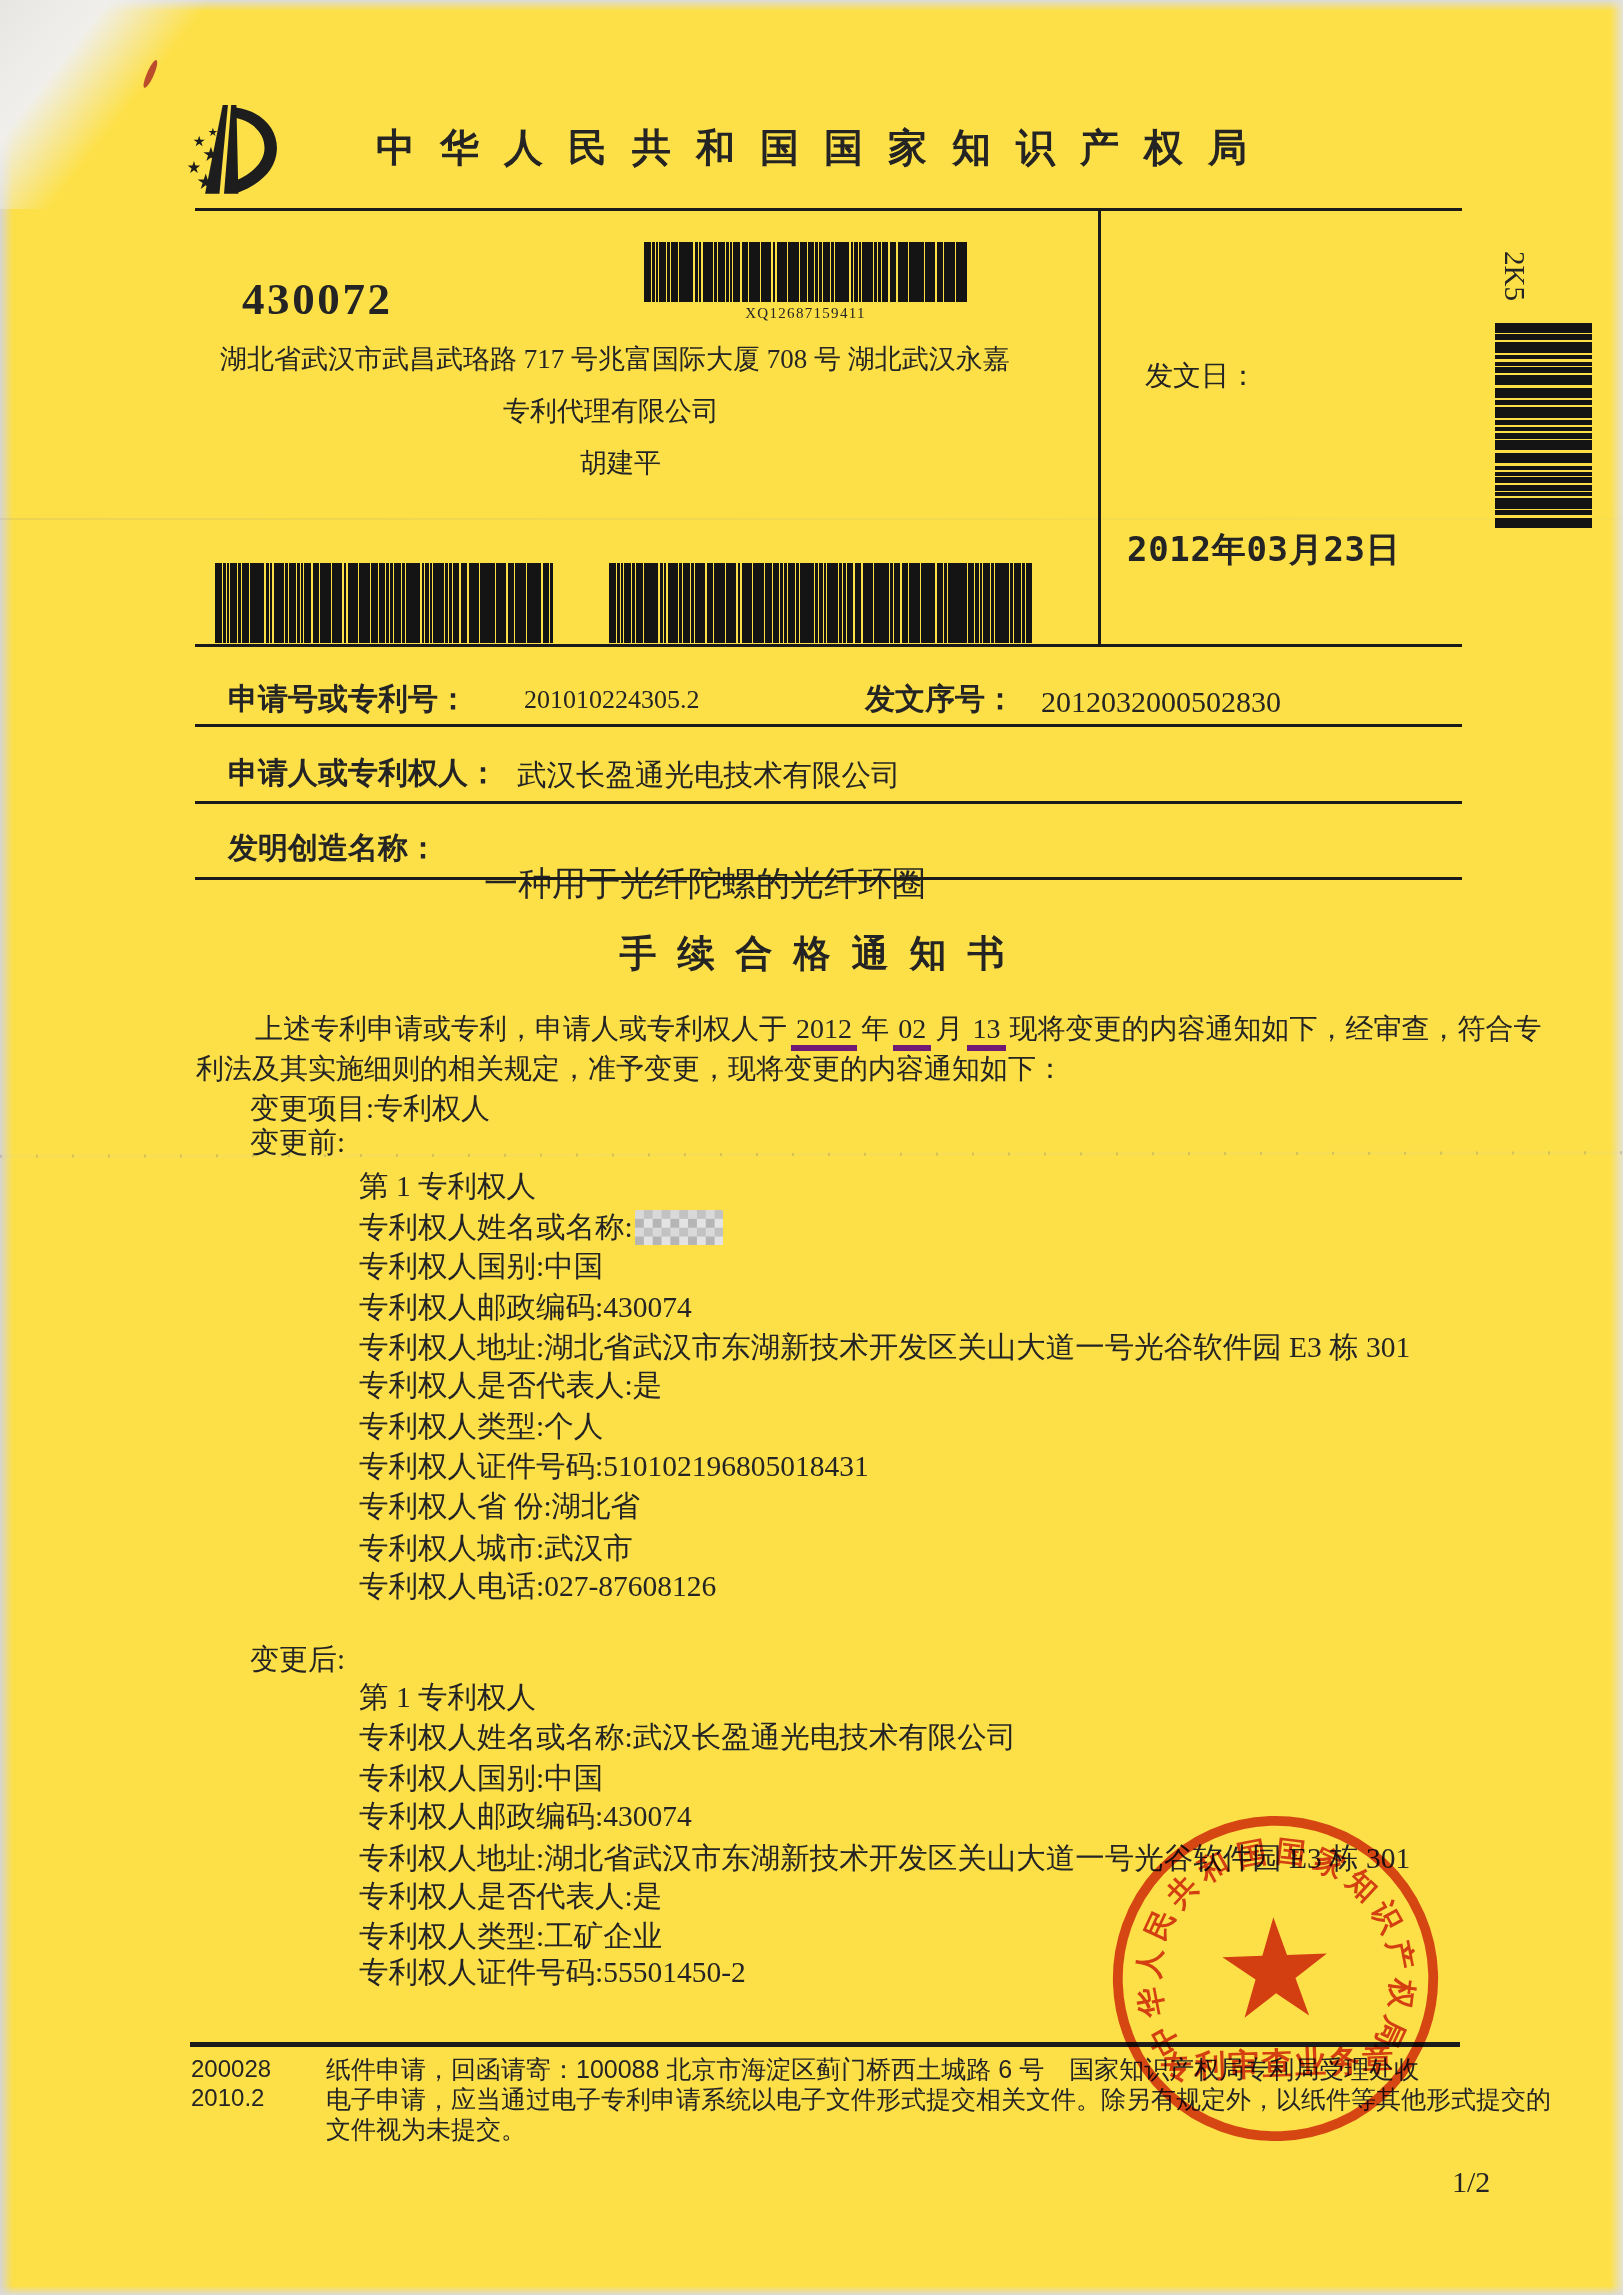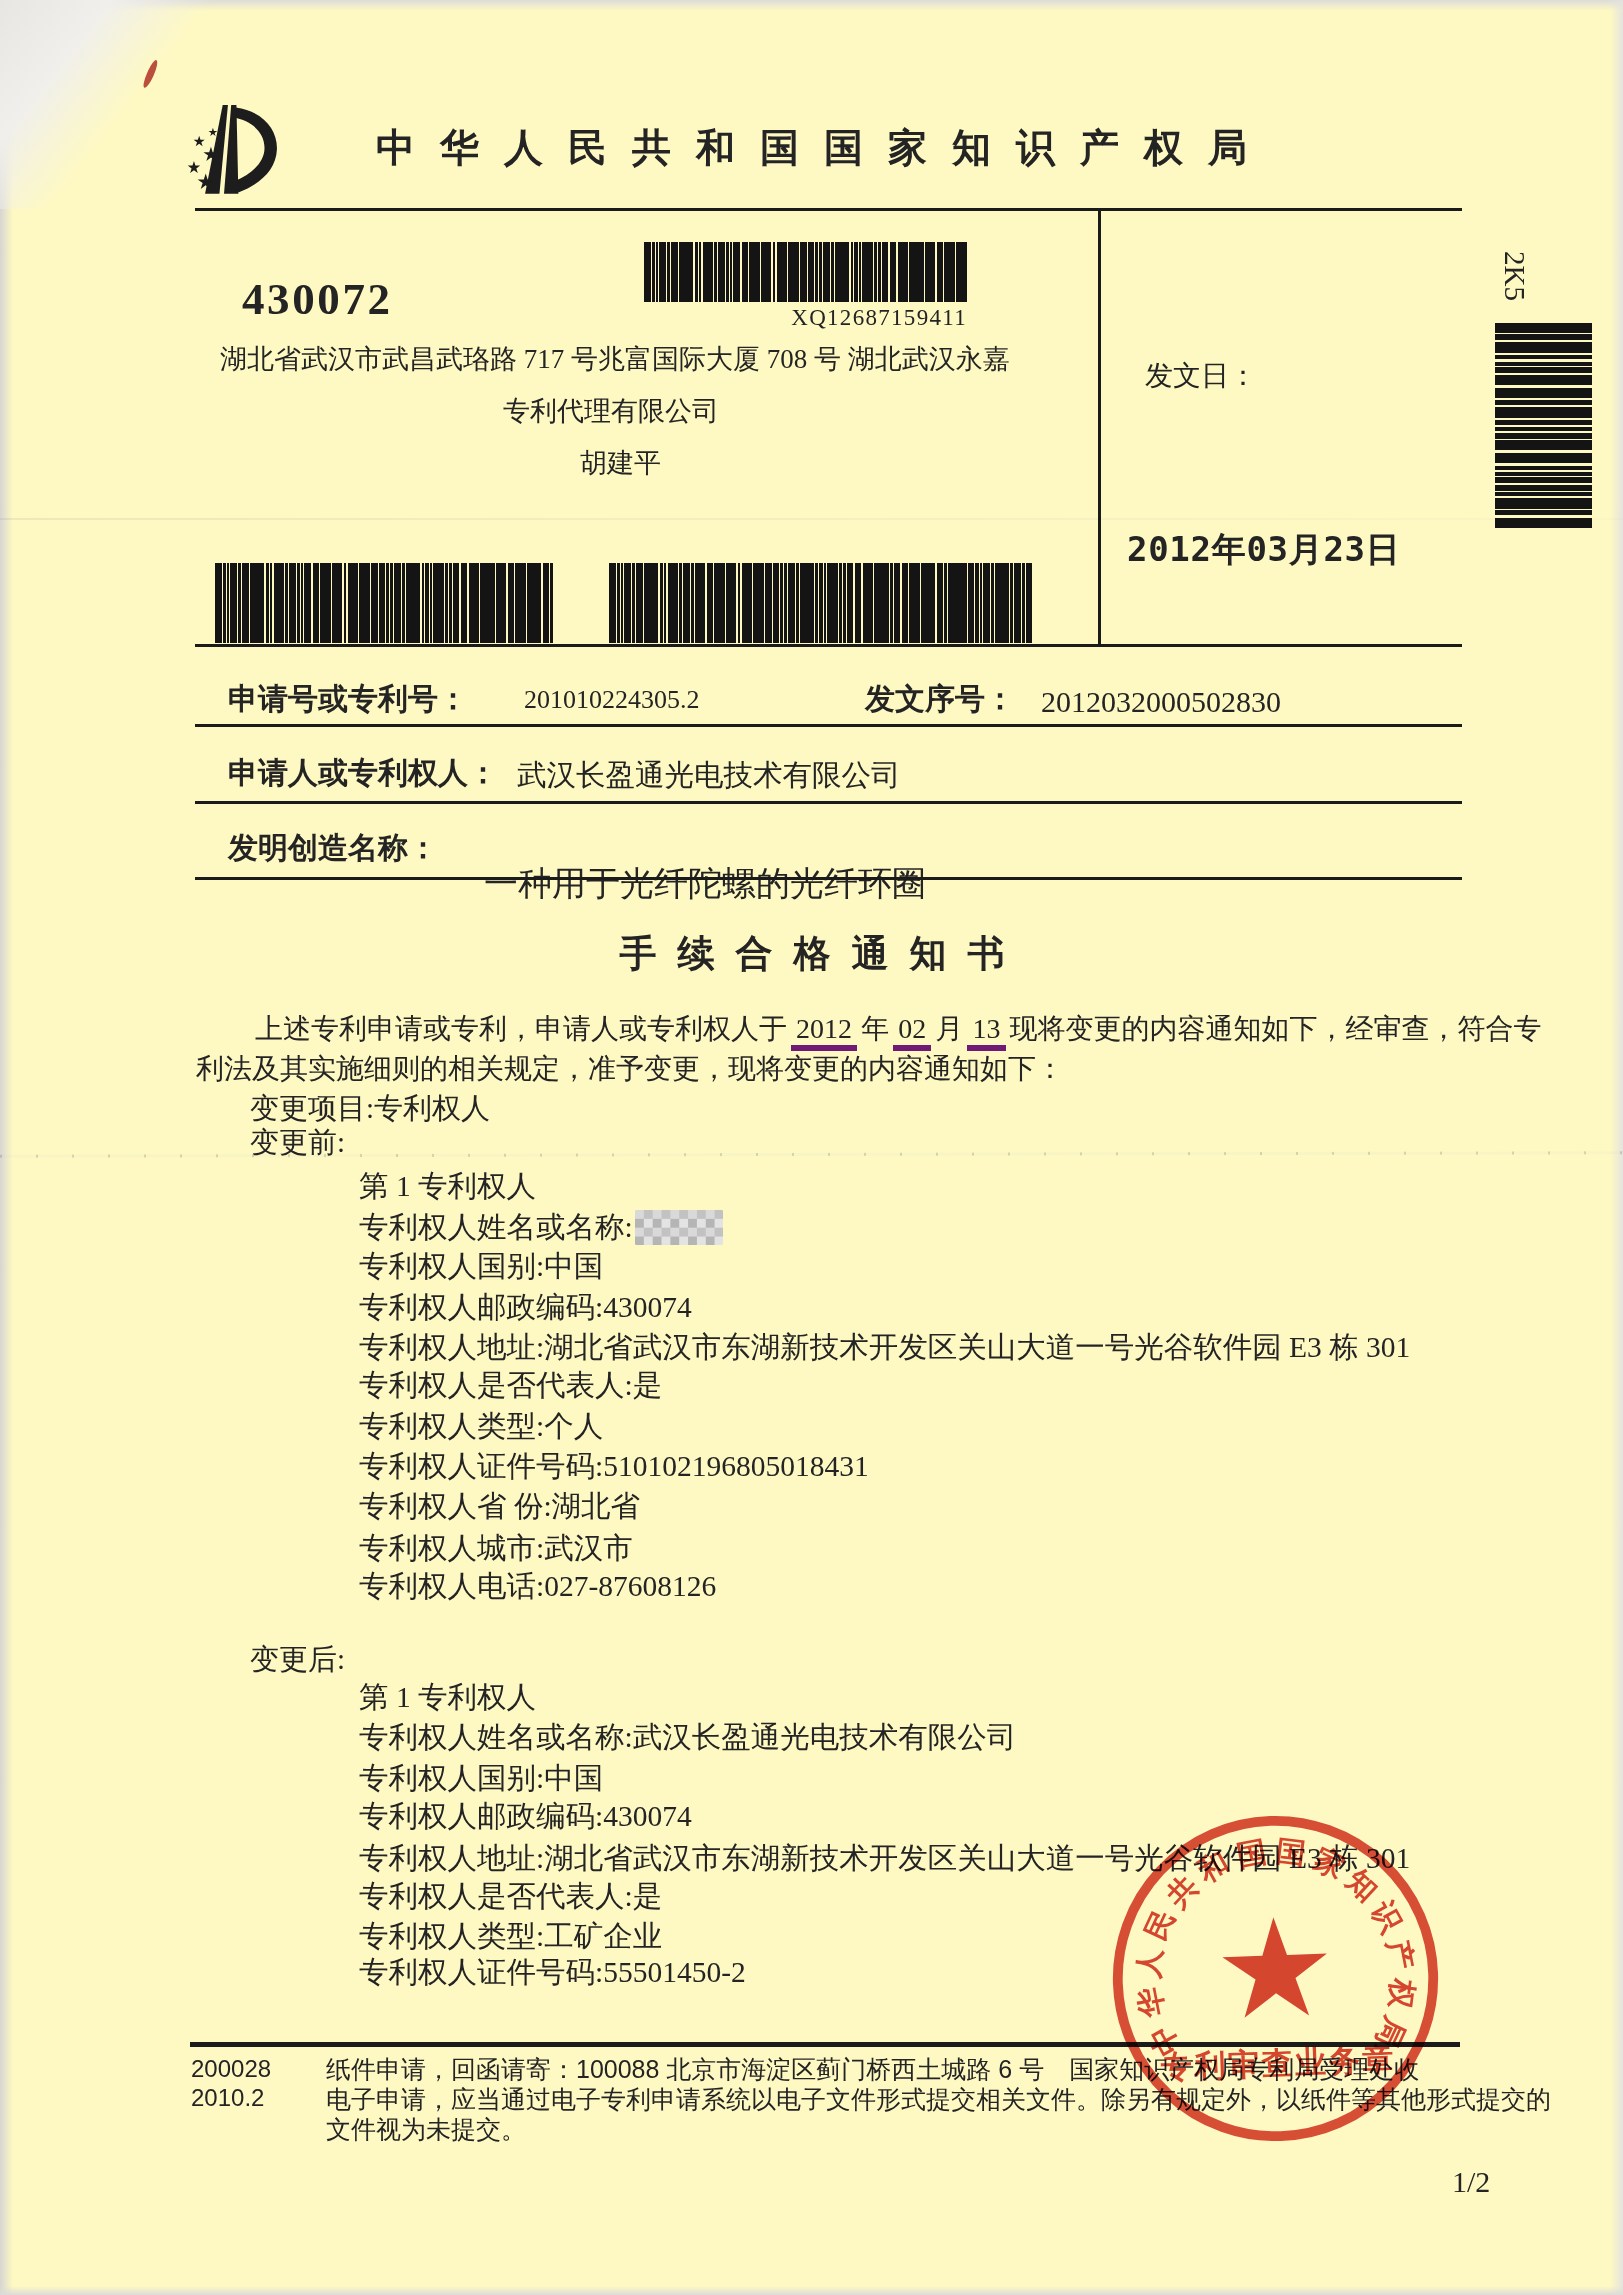--- a/index.html
+++ b/index.html
@@ -3,21 +3,21 @@
 <meta charset="utf-8">
 <style>
   :root{
     --ink:#242424;
     --seal-color:#d2392b;
   }
   html,body{margin:0;padding:0;background:#c9c8c5;}
   .page{
     position:relative;
     width:1624px;height:2295px;
-    background:#fef9c3;
+    background:#fde047;
     overflow:hidden;
     font-family:"Liberation Serif", serif;
     color:var(--ink);
   }
   .abs{position:absolute;white-space:nowrap;line-height:1.15;}
   .hei{font-family:"Liberation Sans", sans-serif;}
   .mono{font-family:"DejaVu Sans Mono", monospace;}
   .bold{font-weight:700;}
   .center{text-align:center;}
   
@@ -99,21 +99,21 @@
   </svg>
 
   <div class="abs hei bold" style="left:376px;top:126px;font-size:39px;letter-spacing:25px;">中华人民共和国国家知识产权局</div>
 
   <div class="hr" style="left:195px;top:208px;width:1267px;height:3.3px;"></div>
   <div class="hr" style="left:1098px;top:208px;width:2.6px;height:439px;"></div>
 
   <div class="abs bold" style="left:242px;top:274px;font-size:45px;letter-spacing:2.6px;">430072</div>
 
   <div class="bc-h" style="left:644px;top:242px;width:323px;height:60px;"></div>
-  <div class="abs center" style="left:644px;top:305px;width:323px;font-size:23px;letter-spacing:1.3px;text-align:right;">XQ12687159411</div>
+  <div class="abs center" style="left:644px;top:305px;width:323px;font-size:15px;letter-spacing:1.3px;">XQ12687159411</div>
 
   <div class="abs" style="left:220px;top:344px;font-size:27px;">湖北省武汉市武昌武珞路 717 号兆富国际大厦 708 号  湖北武汉永嘉</div>
   <div class="abs" style="left:503px;top:396px;font-size:27px;">专利代理有限公司</div>
   <div class="abs" style="left:580px;top:448px;font-size:27px;">胡建平</div>
 
   <div class="abs" style="left:1145px;top:360px;font-size:28px;">发文日：</div>
   <div class="abs mono bold" style="left:1127px;top:514px;font-size:34px;letter-spacing:0.7px;margin-top:16px;">2012年03月23日</div>
 
   <div class="abs" style="left:1498px;top:251px;font-size:29px;writing-mode:vertical-rl;">2K5</div>
   <div class="bc-v" style="left:1495px;top:323px;width:97px;height:208px;"></div>

